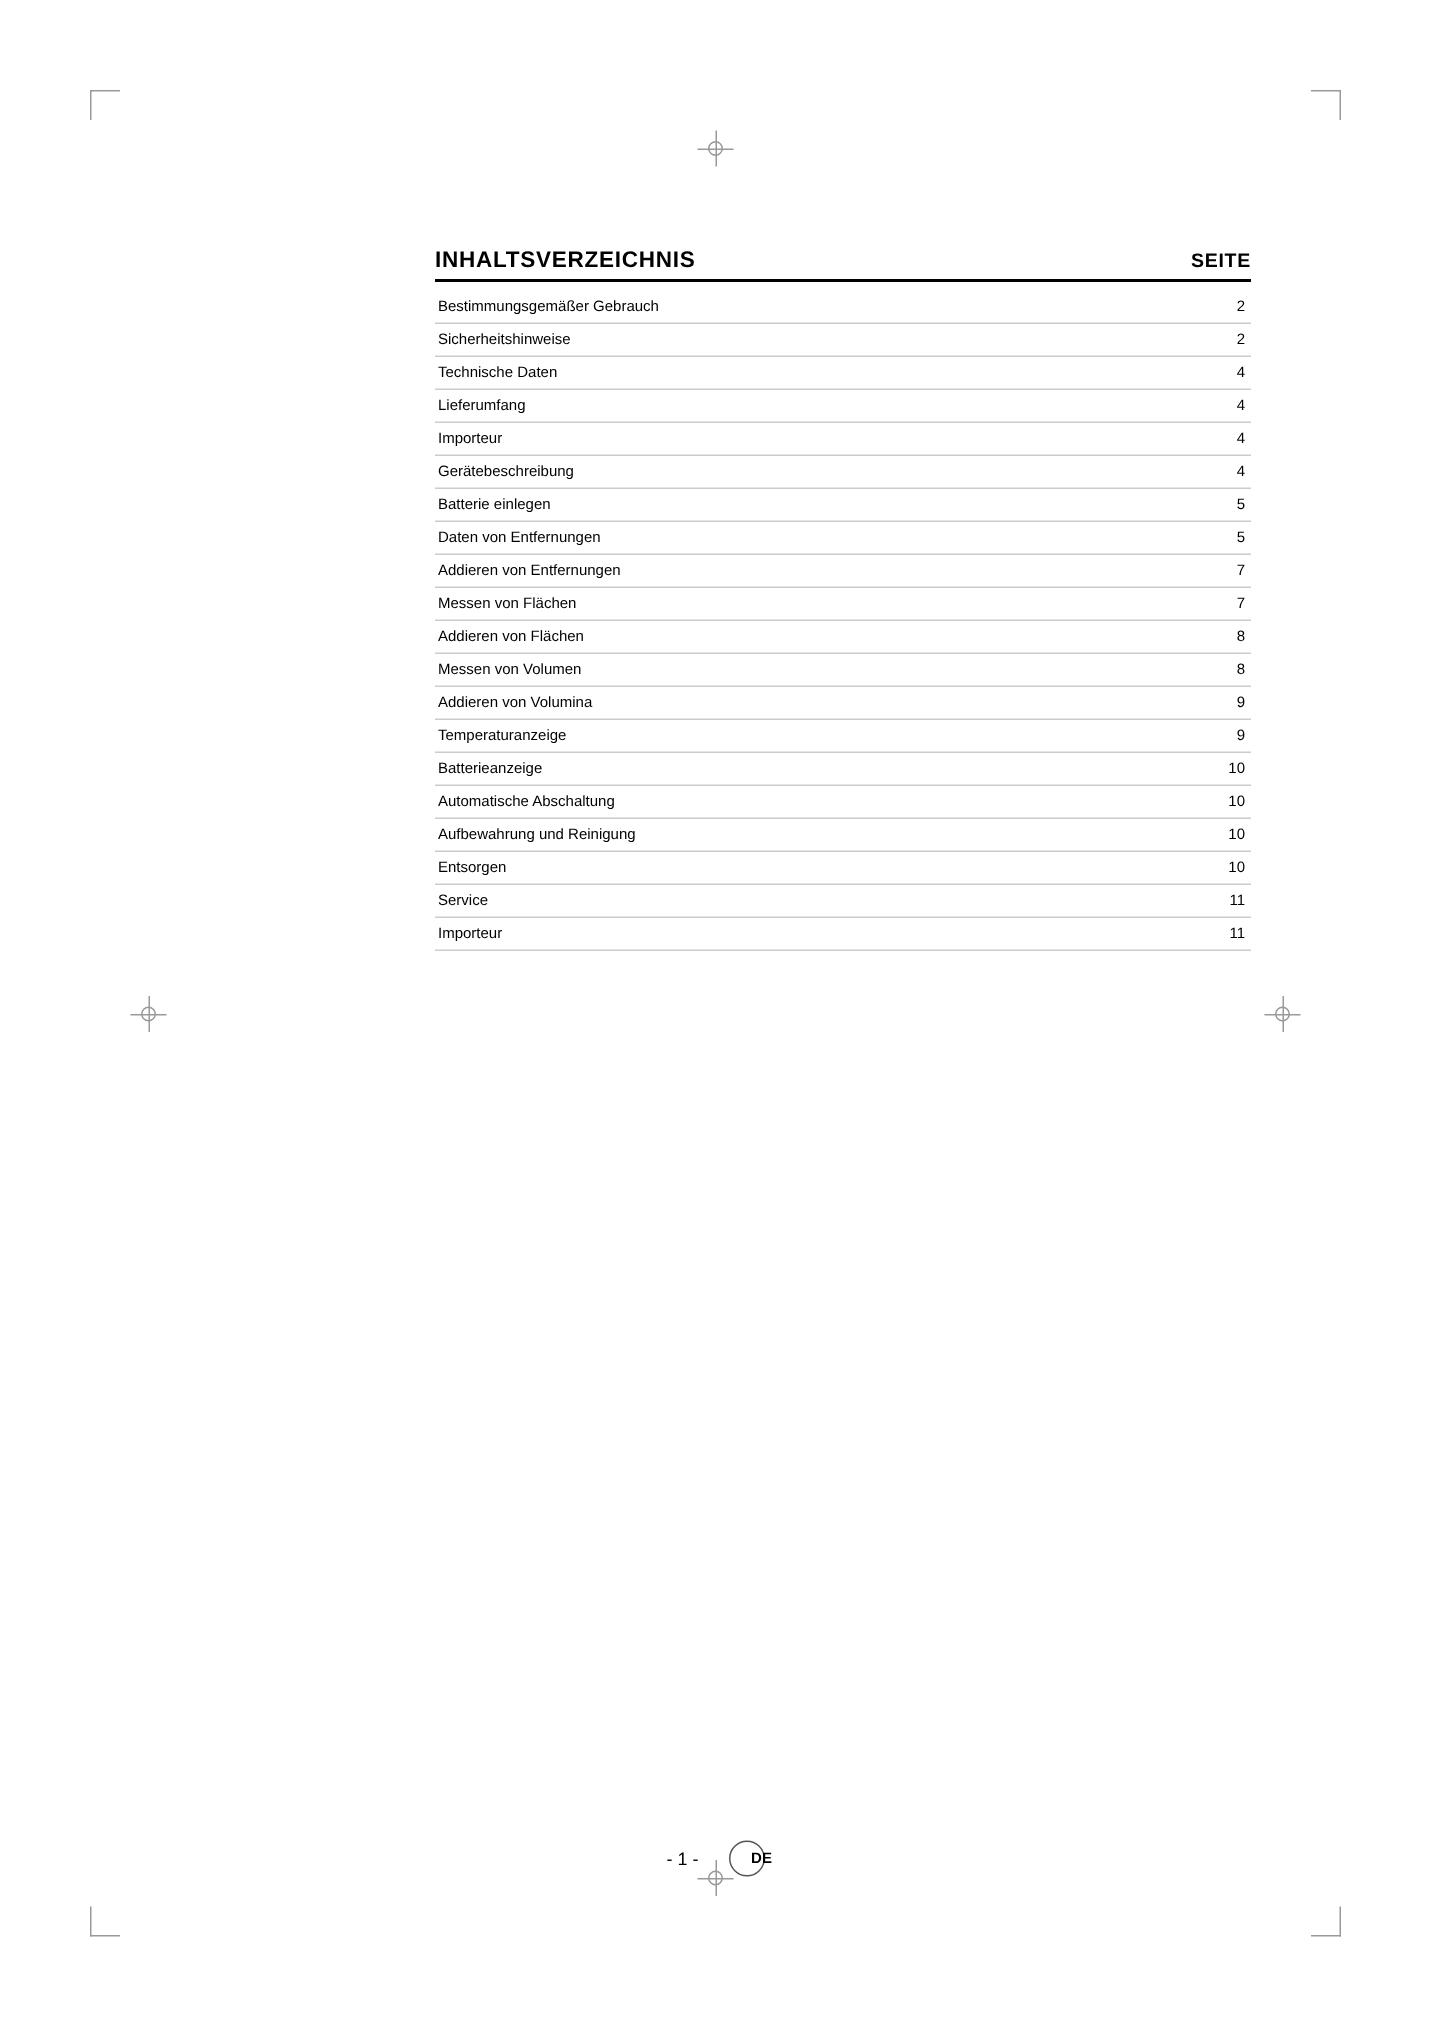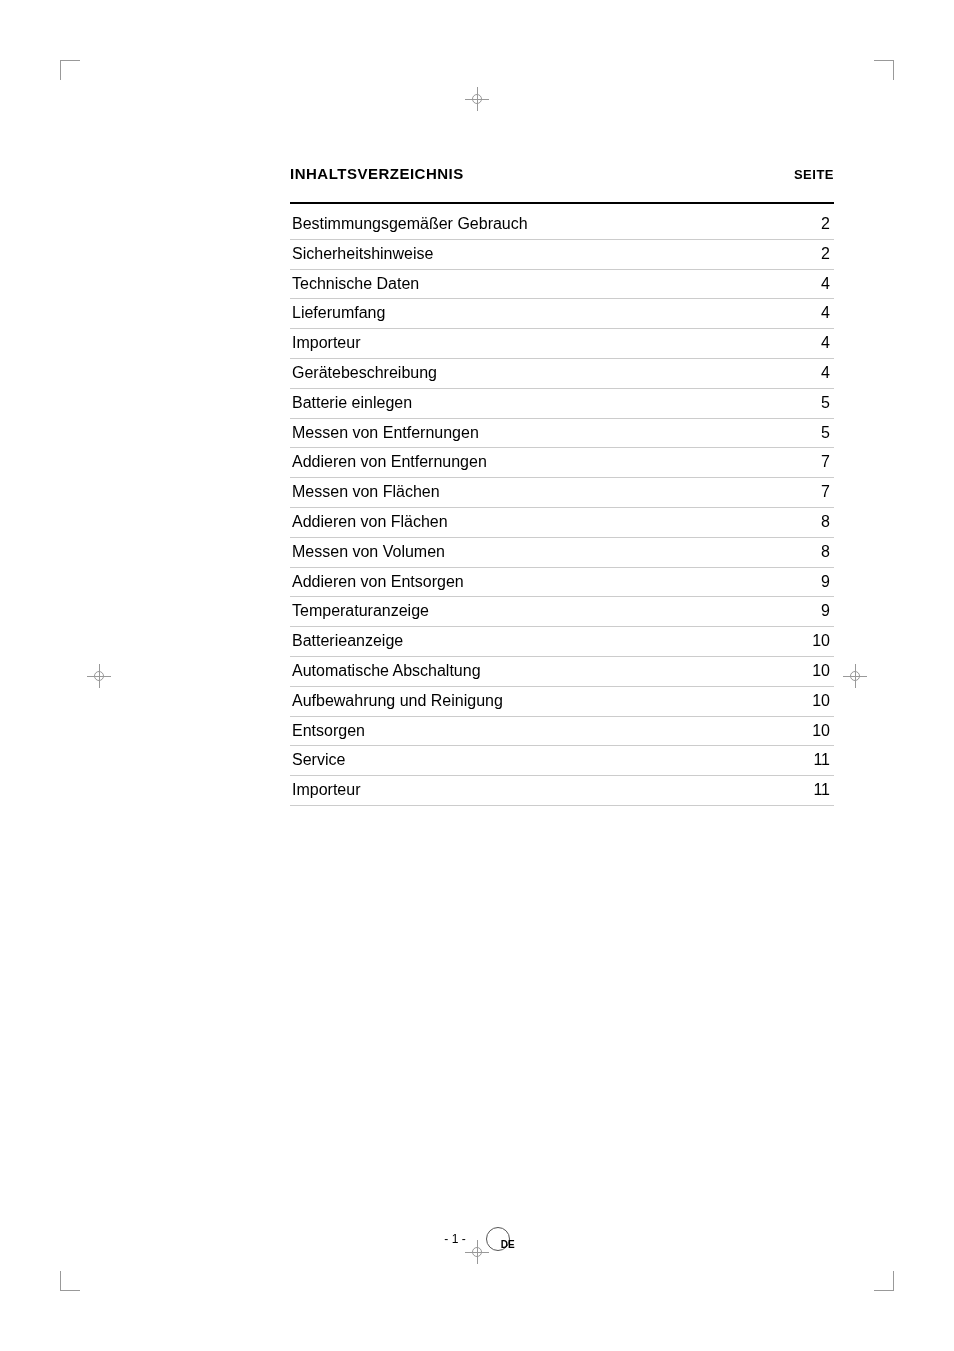--- a/index.html
+++ b/index.html
@@ -106,21 +106,21 @@
       bottom: 160px;
     }
 
     
     .toc-header {
       display: flex;
       justify-content: space-between;
       align-items: baseline;
       margin-bottom: 6px;
       border-bottom: 2px solid #000;
-      padding-bottom: 20px;
+      padding-bottom: 4px;
     }
 
     .toc-title {
       font-size: 15px;
       font-weight: 900;
       letter-spacing: 0.5px;
       color: #000;
       font-family: Arial Black, Arial, sans-serif;
     }
 
@@ -138,21 +138,21 @@
       width: 100%;
       border-collapse: collapse;
     }
 
     .toc-table tr {
       border-bottom: 1px solid #ccc;
     }
 
     .toc-table td {
       padding: 4px 2px;
-      font-size: 16px;
+      font-size: 10px;
       color: #000;
       line-height: 1.3;
     }
 
     .toc-table td.entry-title {
       width: 85%;
       font-weight: normal;
     }
 
     .toc-table td.entry-page {
@@ -178,21 +178,21 @@
       font-size: 12px;
       color: #000;
     }
 
     .footer-lang-badge {
       width: 24px;
       height: 24px;
       border: 1px solid #555;
       border-radius: 50%;
       display: flex;
-      align-items: flex-end;
+      align-items: center;
       justify-content: center;
       font-size: 10px;
       font-weight: bold;
       color: #000;
       padding-left: 20px;
     }
   </style>
 </head>
 <body>
 
@@ -247,41 +247,41 @@
           </tr>
           <tr>
             <td class="entry-title">Gerätebeschreibung</td>
             <td class="entry-page">4</td>
           </tr>
           <tr>
             <td class="entry-title">Batterie einlegen</td>
             <td class="entry-page">5</td>
           </tr>
           <tr>
-            <td class="entry-title">Messen von Entfernungen</td>
+            <td class="entry-title">Daten von Entfernungen</td>
             <td class="entry-page">5</td>
           </tr>
           <tr>
             <td class="entry-title">Addieren von Entfernungen</td>
             <td class="entry-page">7</td>
           </tr>
           <tr>
             <td class="entry-title">Messen von Flächen</td>
             <td class="entry-page">7</td>
           </tr>
           <tr>
             <td class="entry-title">Addieren von Flächen</td>
             <td class="entry-page">8</td>
           </tr>
           <tr>
             <td class="entry-title">Messen von Volumen</td>
             <td class="entry-page">8</td>
           </tr>
           <tr>
-            <td class="entry-title">Addieren von Entsorgen</td>
+            <td class="entry-title">Addieren von Volumina</td>
             <td class="entry-page">9</td>
           </tr>
           <tr>
             <td class="entry-title">Temperaturanzeige</td>
             <td class="entry-page">9</td>
           </tr>
           <tr>
             <td class="entry-title">Batterieanzeige</td>
             <td class="entry-page">10</td>
           </tr>

